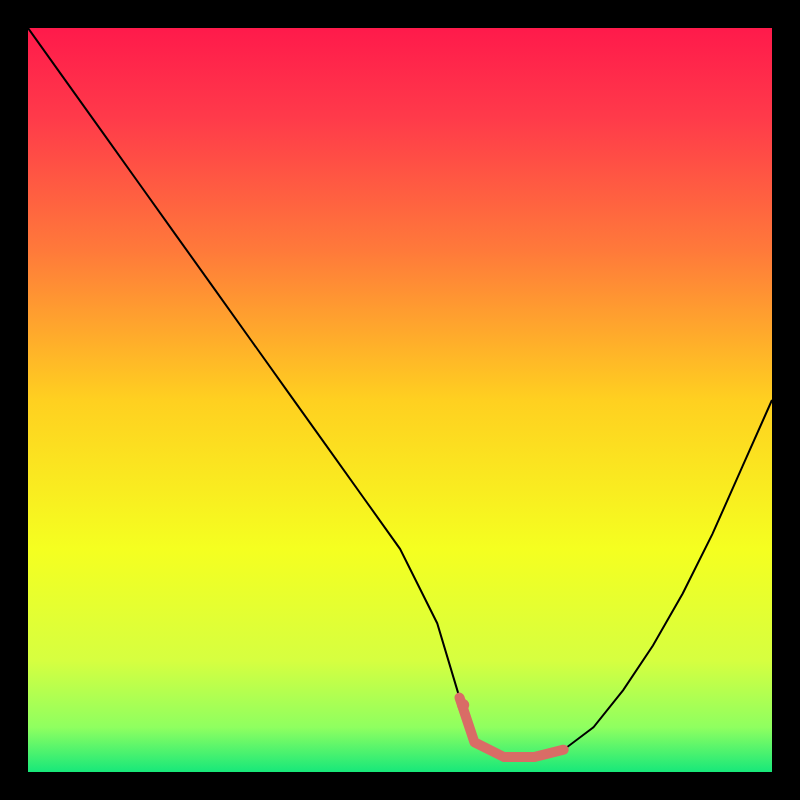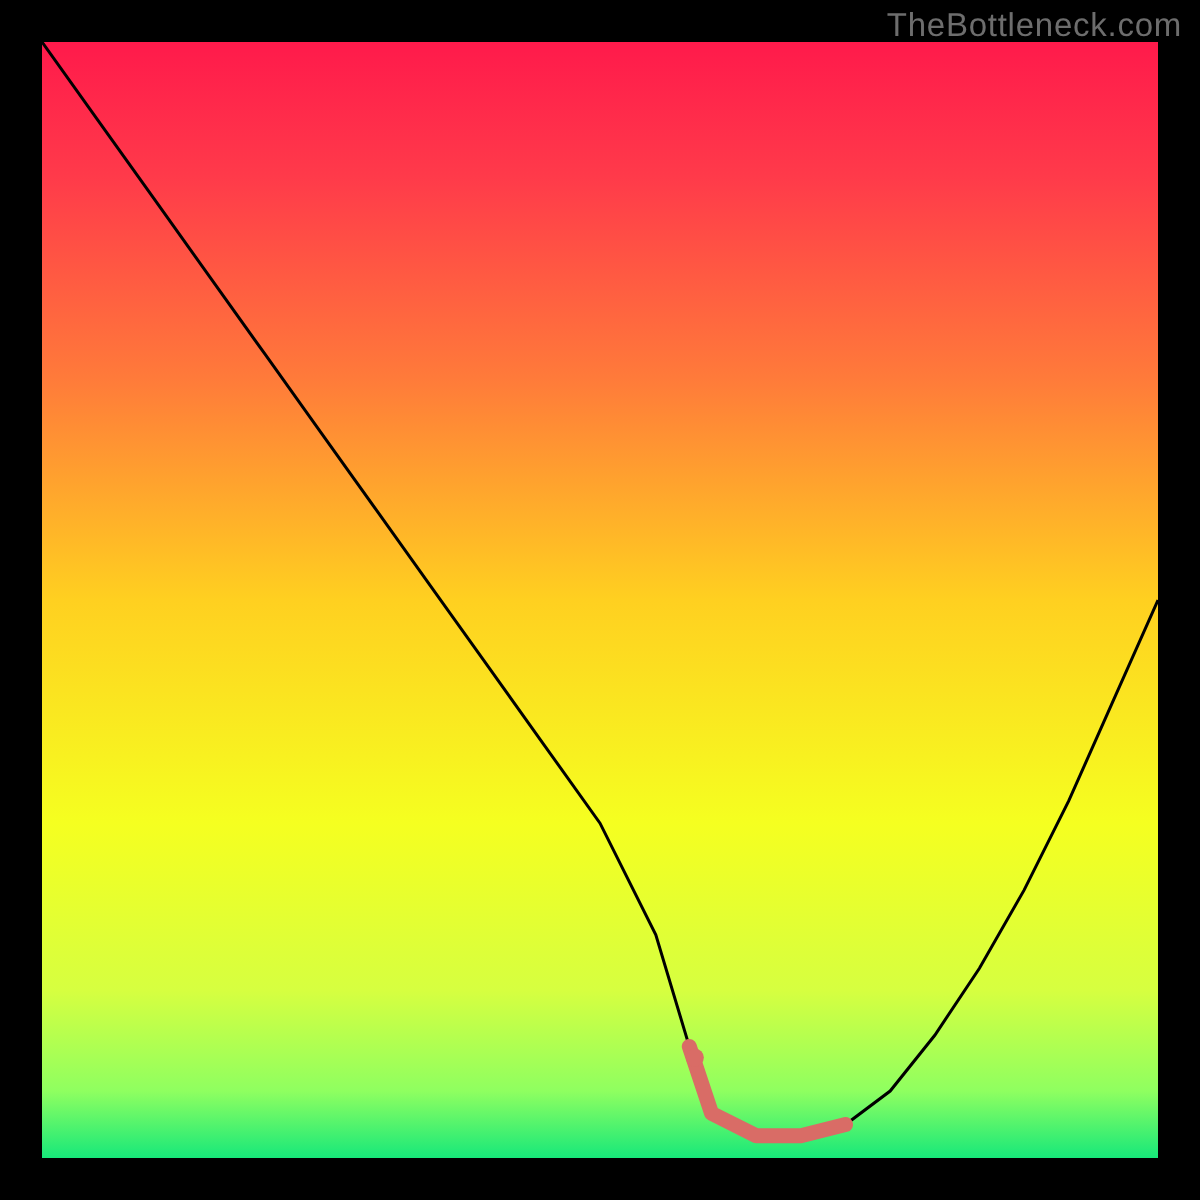--- a/index.html
+++ b/index.html
@@ -36,21 +36,20 @@
   }
   .plot-area svg {
     display: block;
   }
 </style>
 </head>
 <body>
 
 <div class="stage">
 
-  <div class="watermark">TheBottleneck.com</div>
 
   <div class="plot-area">
     <svg id="chart-svg" width="744" height="744" viewBox="0 0 744 744" preserveAspectRatio="none">
       <defs>
         <linearGradient id="bg-grad" x1="0" y1="0" x2="0" y2="1">
             <stop offset="0%" stop-color="#ff1a4b"></stop>
             <stop offset="12%" stop-color="#ff3a4a"></stop>
             <stop offset="30%" stop-color="#ff7a3a"></stop>
             <stop offset="50%" stop-color="#ffd020"></stop>
             <stop offset="70%" stop-color="#f5ff20"></stop>

